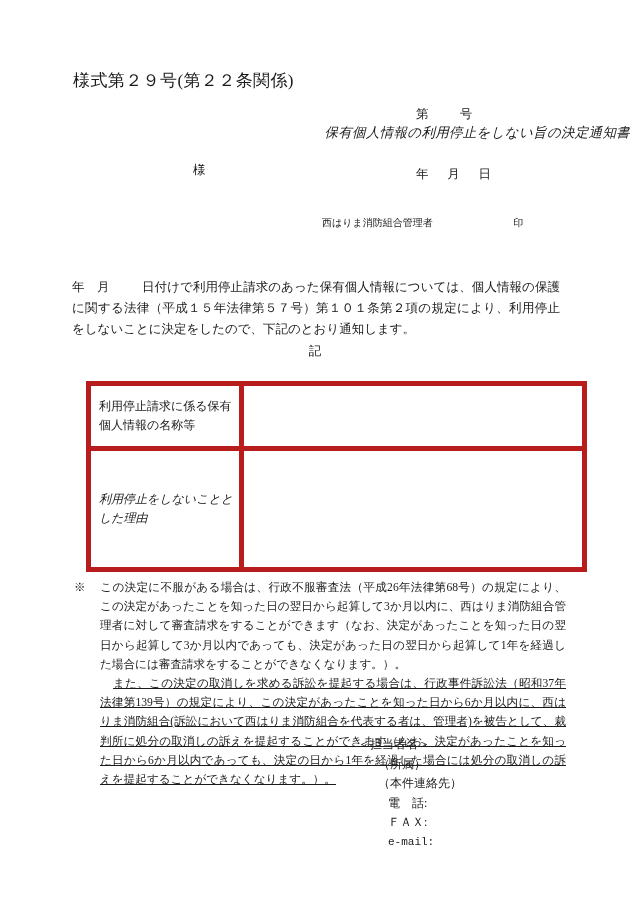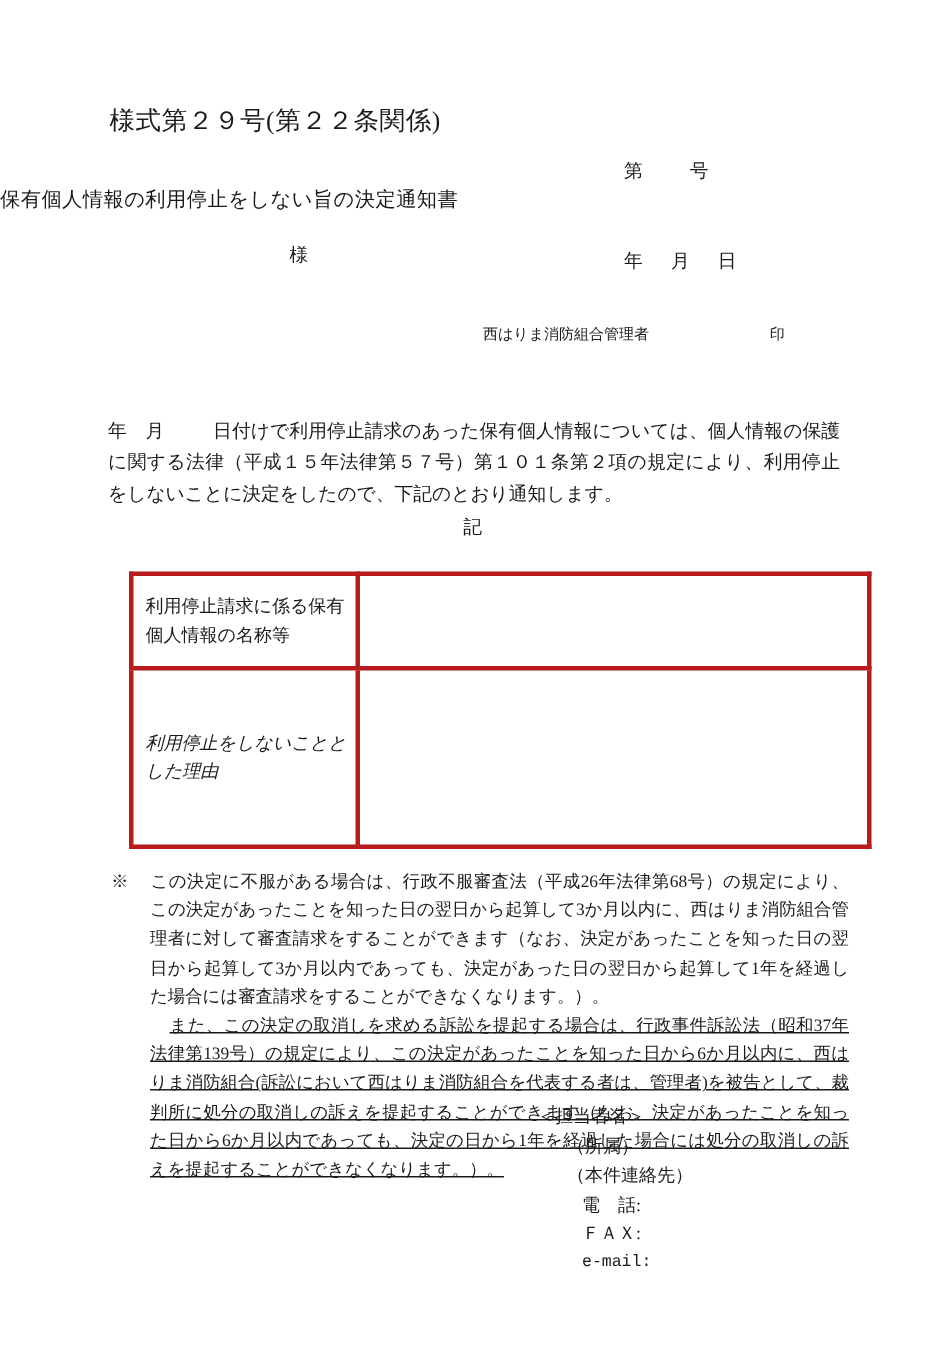--- a/index.html
+++ b/index.html
@@ -39,26 +39,27 @@
     top: 64px;
     font-size: 12.5px;
     line-height: 20px;
     white-space: pre;
   }
   .docmeta .line { display: block; }
 
   
   .doc-title {
     position: absolute;
-    left: 0;
+    left: 16px;
     right: 0;
     top: 124px;
-    text-align: left;
+    text-align: right;
     font-size: 13.5px;
     letter-spacing: 0.3px;
+    font-style: italic;
   }
 
   
   .addressee {
     position: absolute;
     left: 193px;
     top: 162px;
     font-size: 12.5px;
   }
 
@@ -105,21 +106,21 @@
   
   .form-table {
     position: absolute;
     left: 86px;
     top: 381px;
     width: 458px;
     border-collapse: collapse;
     table-layout: fixed;
   }
   .form-table td {
-    border: 3px solid #b91c1c;
+    border: 5px solid #b91c1c;
     font-size: 12px;
     line-height: 19px;
     vertical-align: middle;
     padding: 4px 6px 4px 8px;
   }
   .form-table td.label { width: 134px; }
   .form-table td.value { width: 324px; }
   .form-table tr.r1 td { height: 52px; }
   .form-table tr.r2 td { height: 108px; font-style: italic; }
 

